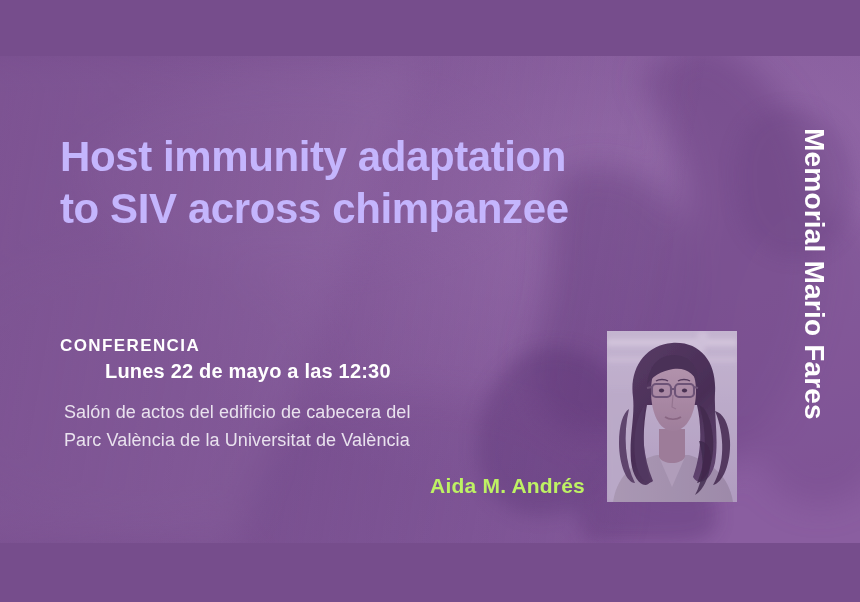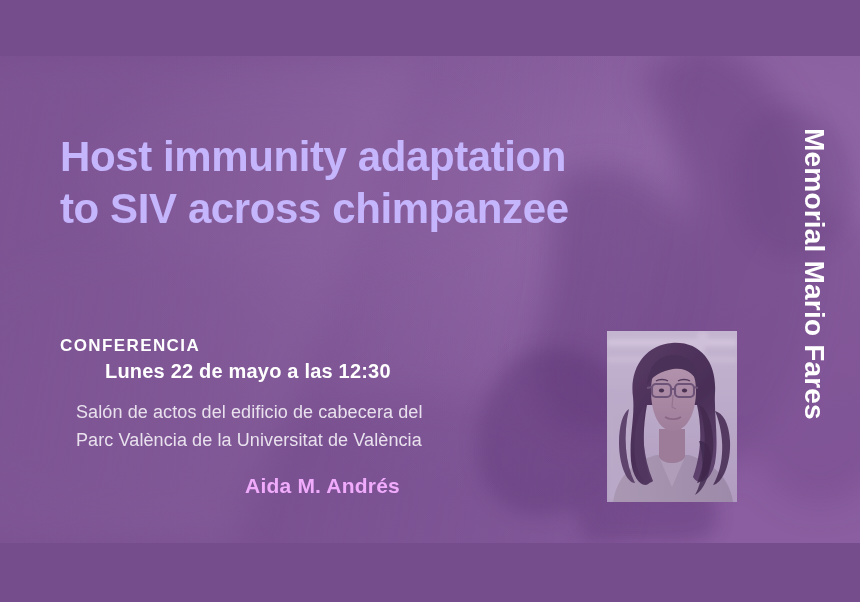--- a/index.html
+++ b/index.html
@@ -89,36 +89,36 @@
     color: #ffffff;
     font-size: 20px;
     font-weight: 700;
     letter-spacing: 0.2px;
     margin-left: 29px;
   }
 
   .venue {
     position: absolute;
     top: 398px;
-    left: 16px;
+    left: 4px;
     color: #e9e2ee;
     font-size: 18px;
     font-weight: 400;
     line-height: 28px;
     letter-spacing: 0.1px;
   }
   .venue .vline { display: block; white-space: nowrap; }
 
   .speaker {
     position: absolute;
     top: 474px;
     left: 0;
     width: 525px;
-    text-align: center;
-    color: #f0abfc;
+    text-align: right;
+    color: #bef264;
     font-size: 21px;
     font-weight: 700;
     letter-spacing: 0.2px;
   }
 
   
   .portrait {
     position: absolute;
     left: 607px;
     top: 331px;

